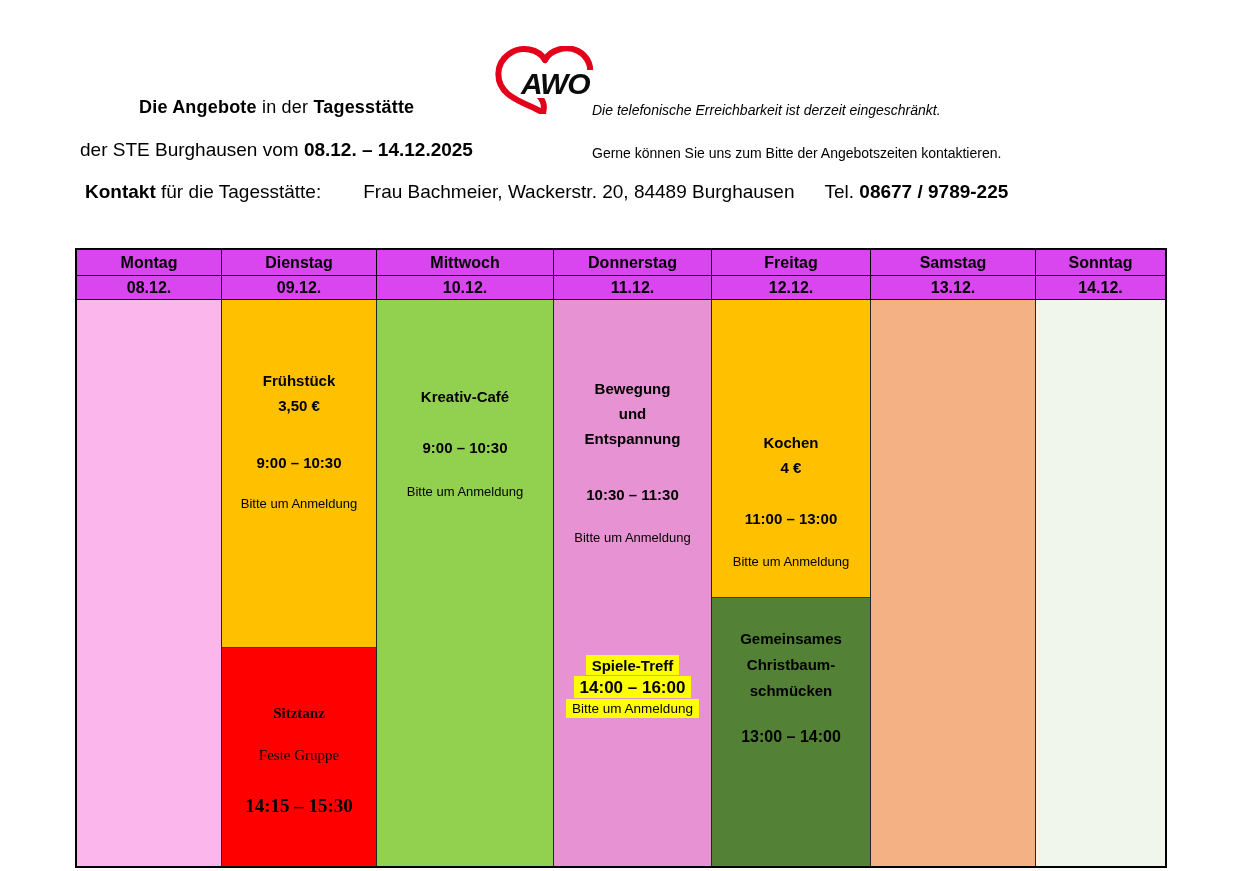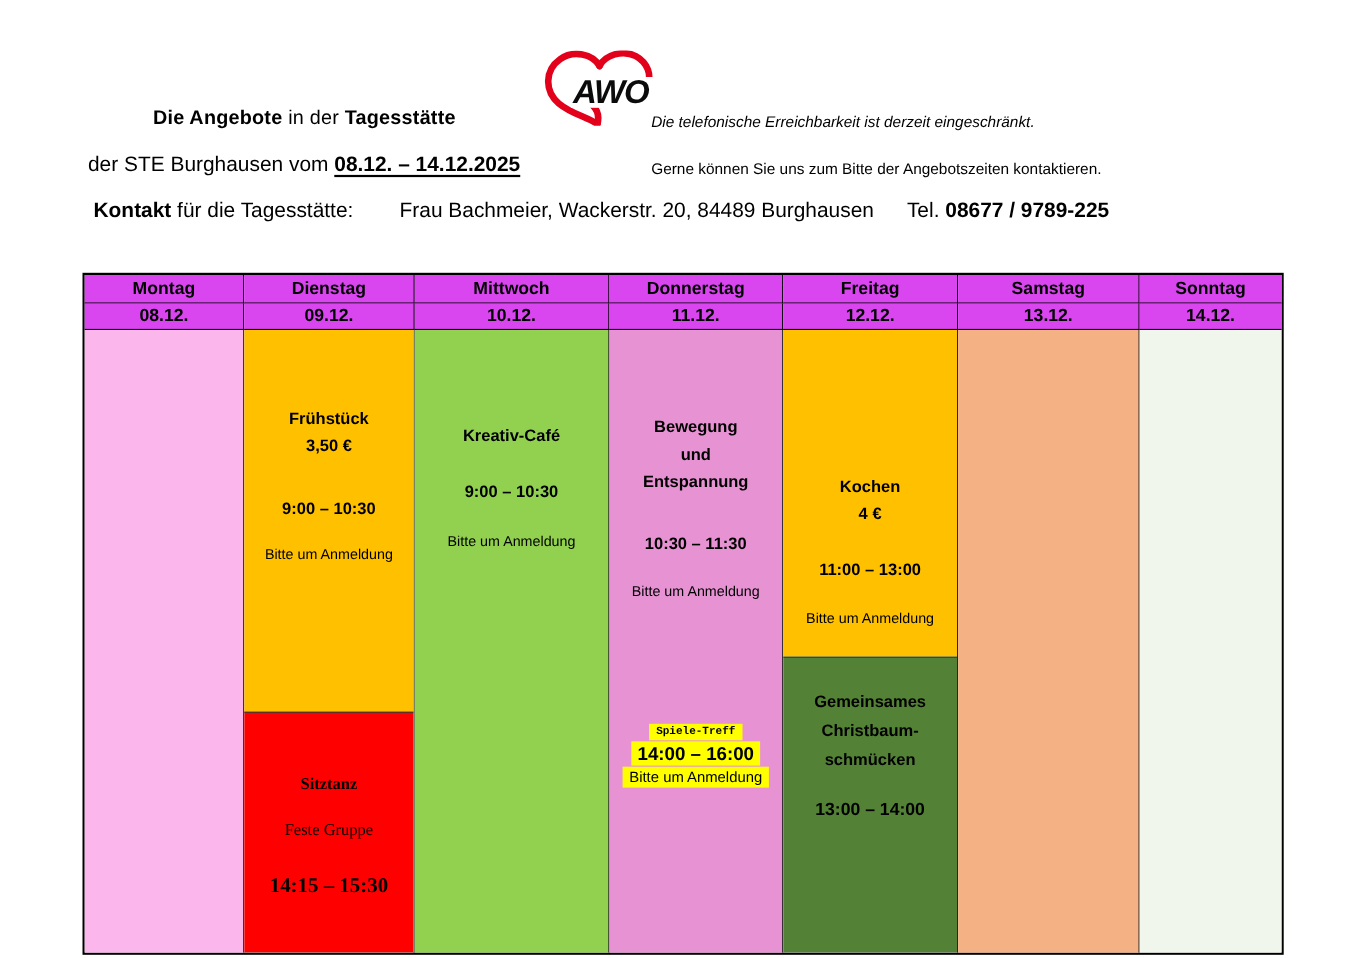--- a/index.html
+++ b/index.html
@@ -9,21 +9,20 @@
     font-family:"Liberation Sans", sans-serif;
     color:#000; position:relative; overflow:hidden;
   }
   .abs { position:absolute; }
 
   
   .title-line1 { left:139px; top:97px; font-size:18px; letter-spacing:.2px; }
   .title-line2 { left:80px; top:139px; font-size:19px; }
   .title-line2 .dates {
     font-weight:bold;
-    text-decoration:underline;
     text-decoration-thickness:2px;
     text-underline-offset:4px;
   }
   .note1 { left:592px; top:102px; font-size:14px;font-style:italic; }
   .note2 { left:592px; top:145px; font-size:14px; }
   .contact-line { left:85px; top:181px; font-size:19px; white-space:nowrap; }
   .contact-line .addr { margin-left:42px; }
   .contact-line .tel  { margin-left:30px; }
 
   .logo { left:492px; top:46px; width:106px; height:68px; }
@@ -56,21 +55,21 @@
   .b15  { font-weight:bold; font-size:15px; line-height:25px; }
   .b16  { font-weight:bold; font-size:16px; }
   .b19  { font-weight:bold; font-size:19px; }
   .r13  { font-size:13px; }
   .r15  { font-size:15px; }
 
   .hl-line { line-height:1; margin-bottom:1px; }
   .hl {
     display:inline-block; padding:3px 6px 2px 6px;
   }
-  .hl-title { font-weight:bold; font-size:10px;font-family:Liberation Mono, monospace; }
+  .hl-title { font-weight:bold; font-size:15px; }
   .hl-time  { font-weight:bold; font-size:17px; }
   .hl-note  { font-size:13.5px; }
 </style>
 </head>
 <body>
 
 <div>
 
   <div class="abs title-line1">
     <b>Die Angebote</b><span> in der </span><b>Tagesstätte</b>

